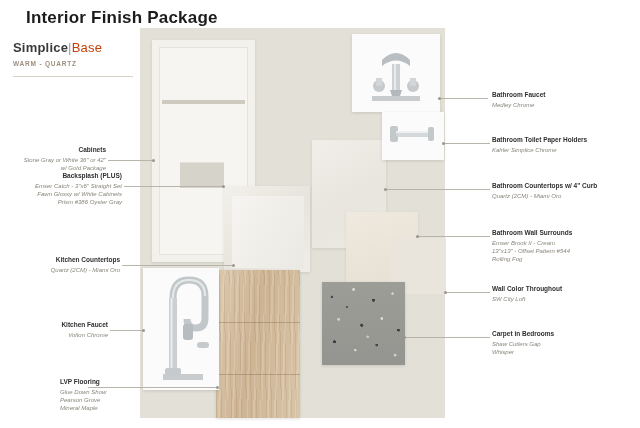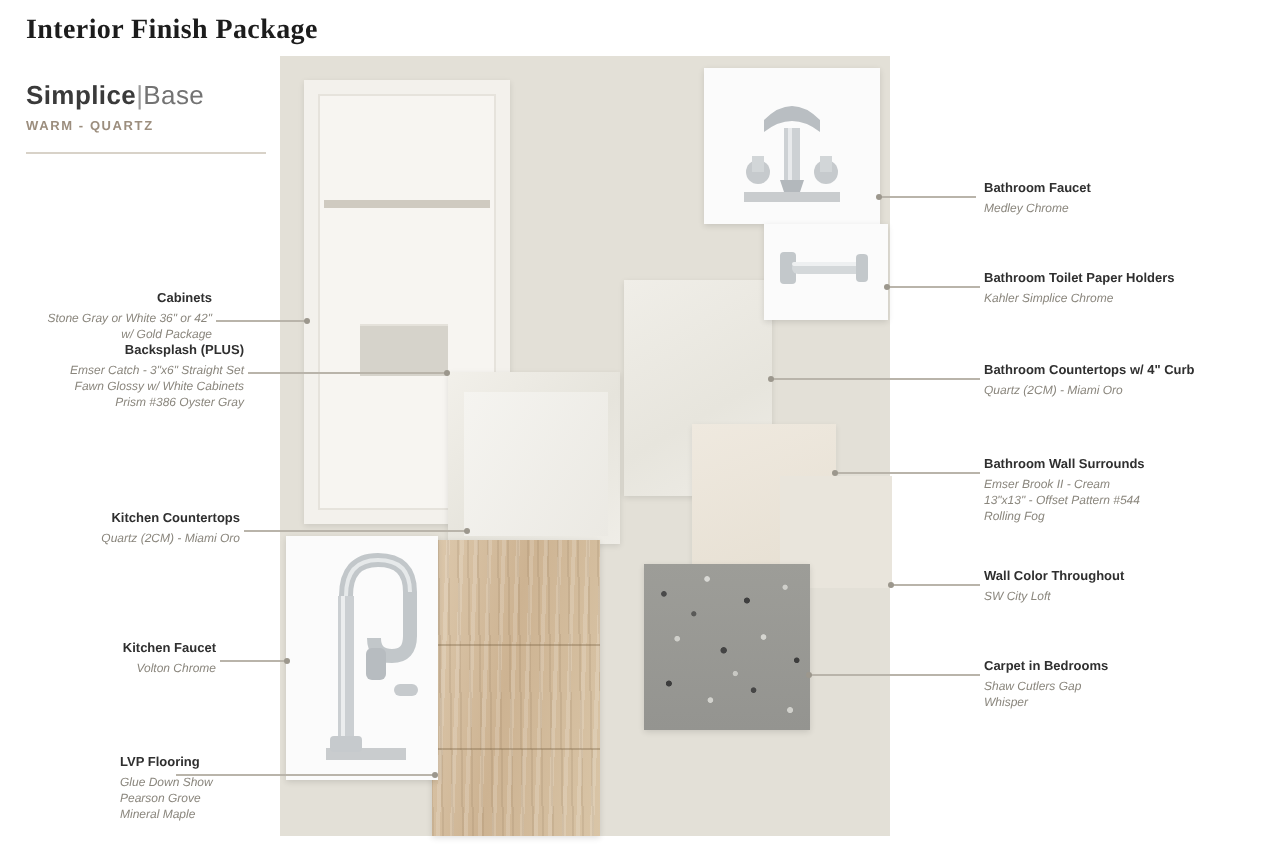--- a/index.html
+++ b/index.html
@@ -18,40 +18,40 @@
     position: absolute;
     left: 0; top: 0;
     width: 640px;
     height: 428px;
     background: #ffffff;
   }
 
   
   .title {
     position: absolute;
-    left: 13px; top: 8px;
-    font-family: Liberation Serif, serif;
+    left: 26px; top: 8px;
+    font-family: Liberation Sans, sans-serif;
     font-weight: bold;
-    font-size: 14px;
+    font-size: 17px;
     color: #1c1c1c;
     letter-spacing: 0.2px;
   }
   .subtitle {
     position: absolute;
     left: 13px; top: 40px;
     font-size: 13px;
     color: #4a4a4a;
     letter-spacing: 0.2px;
   }
   .subtitle b {
     font-weight: bold;
     color: #3a3a3a;
   }
   .subtitle .sep { color: #9a9a9a; font-weight: normal; }
-  .subtitle .light { color: #737373; font-weight: normal; }
+  .subtitle .light { color: #c2410c; font-weight: normal; }
   .eyebrow {
     position: absolute;
     left: 13px; top: 60px;
     font-size: 6.5px;
     letter-spacing: 0.8px;
     color: #9c8e7e;
     font-weight: bold;
   }
   .rule {
     position: absolute;

